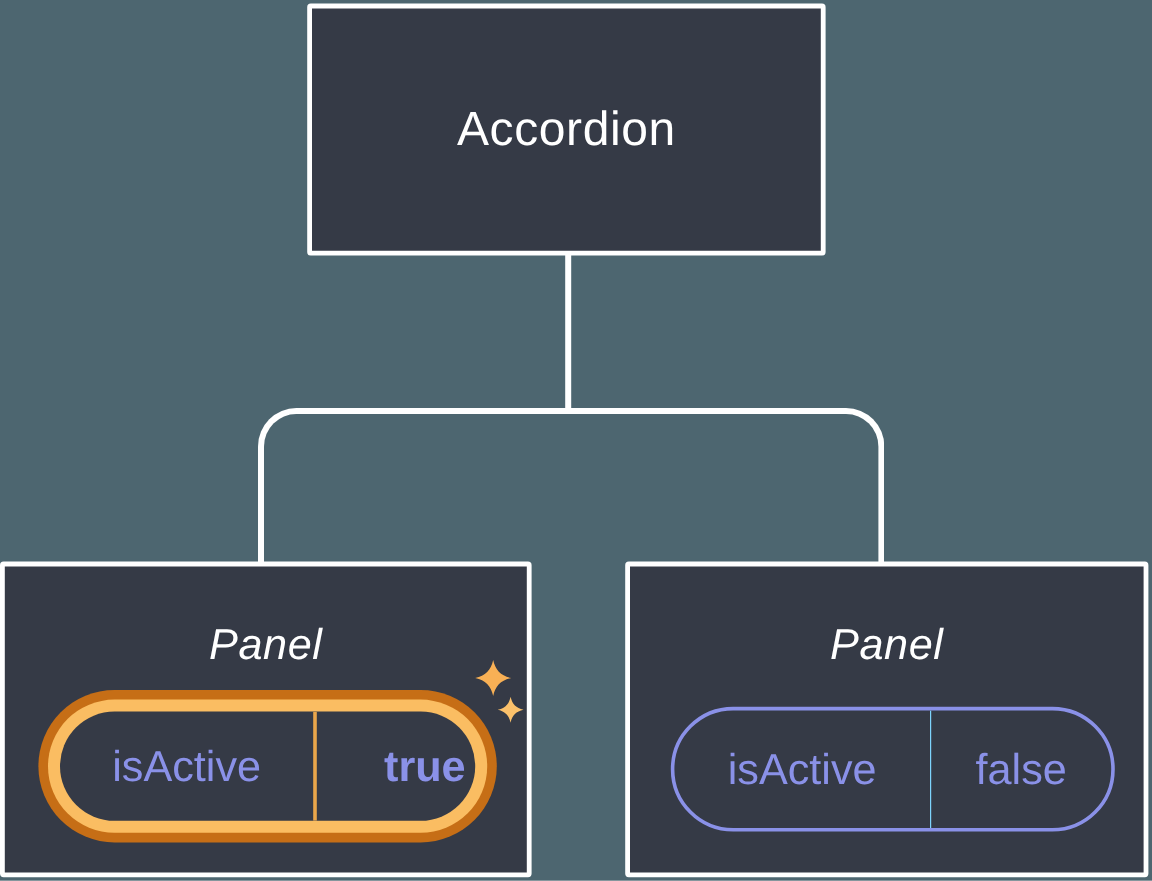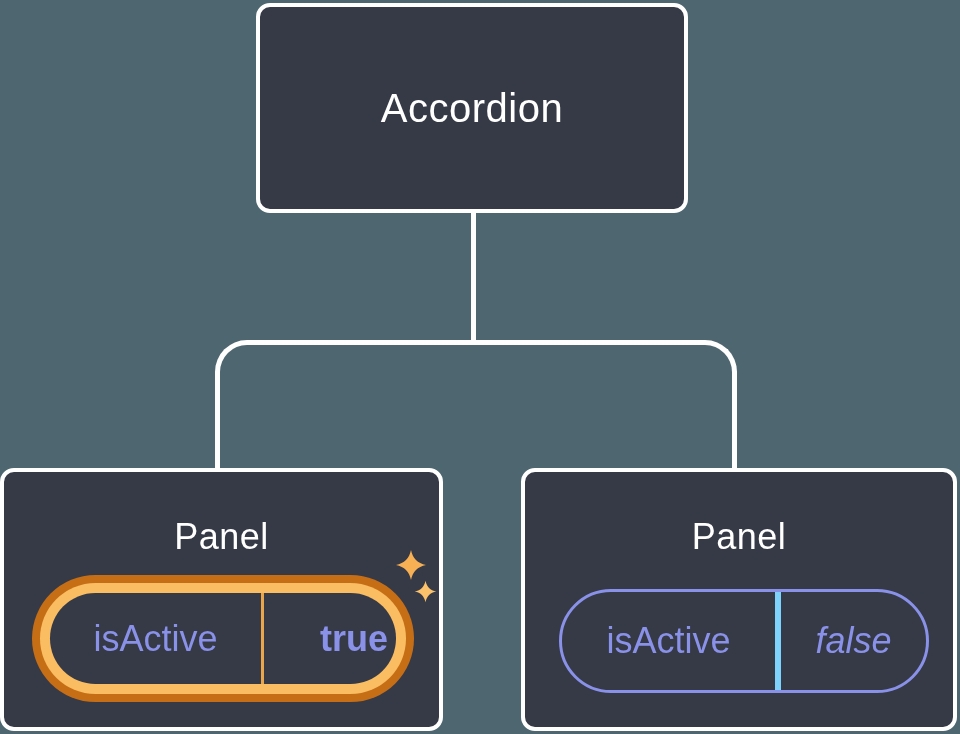--- a/index.html
+++ b/index.html
@@ -11,21 +11,21 @@
     width: 960px;
     height: 734px;
     background: #4D6670;
     overflow: hidden;
   }
 
   .node {
     position: absolute;
     background: #353A46;
     border: 4px solid #FFFFFF;
-    border-radius: 14px;
+    border-radius: 3px;
   }
 
   .root-node {
     left: 256px; top: 3px;
     width: 432px; height: 210px;
     display: flex; align-items: center; justify-content: center;
   }
   .root-label {
     color: #FFFFFF;
     font-size: 40px;
@@ -59,20 +59,21 @@
 
   .panel-label {
     position: absolute;
     left: 0; top: 44px;
     width: 100%;
     text-align: center;
     color: #FFFFFF;
     font-size: 36px;
     font-weight: 500;
     letter-spacing: 0.5px;
+    font-style: italic;
   }
 
   
   .pill-highlight {
     position: absolute;
     left: 28px; top: 103px;
     width: 382px; height: 127px;
     background: #C66E16;
     border-radius: 999px;
     padding: 8px;
@@ -107,21 +108,21 @@
     border-radius: 999px;
     display: flex;
     overflow: hidden;
   }
   .pill-plain .cell {
     display: flex; align-items: center; justify-content: center;
     color: #8A91E8;
     font-size: 36px;
   }
   .pill-plain .cell-key { width: 58.5%; }
-  .pill-plain .cell-val { width: 41.5%; border-left: 6px solid #7dd3fc; font-style: italic; }
+  .pill-plain .cell-val { width: 41.5%; border-left: 1px solid #7dd3fc; }
 
   .sparkle { position: absolute; }
   .sparkle-large { left: 391px; top: 77px;  width: 32px; height: 32px; }
   .sparkle-small { left: 410px; top: 108px; width: 23px; height: 23px; }
 </style>
 </head>
 <body>
 
 <div class="canvas">
 

